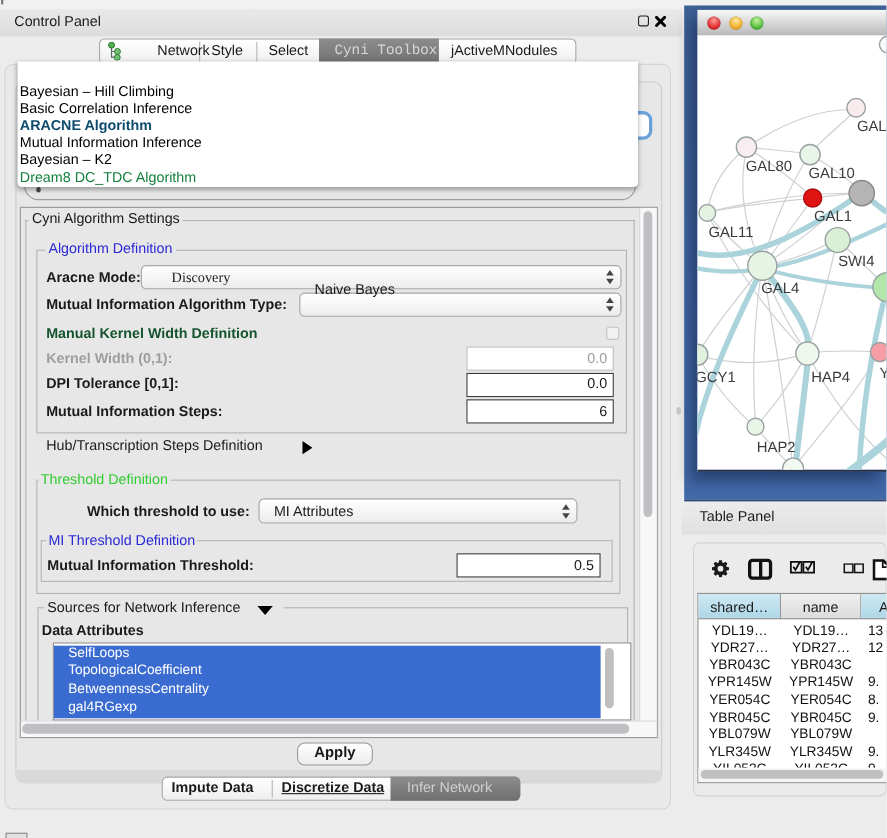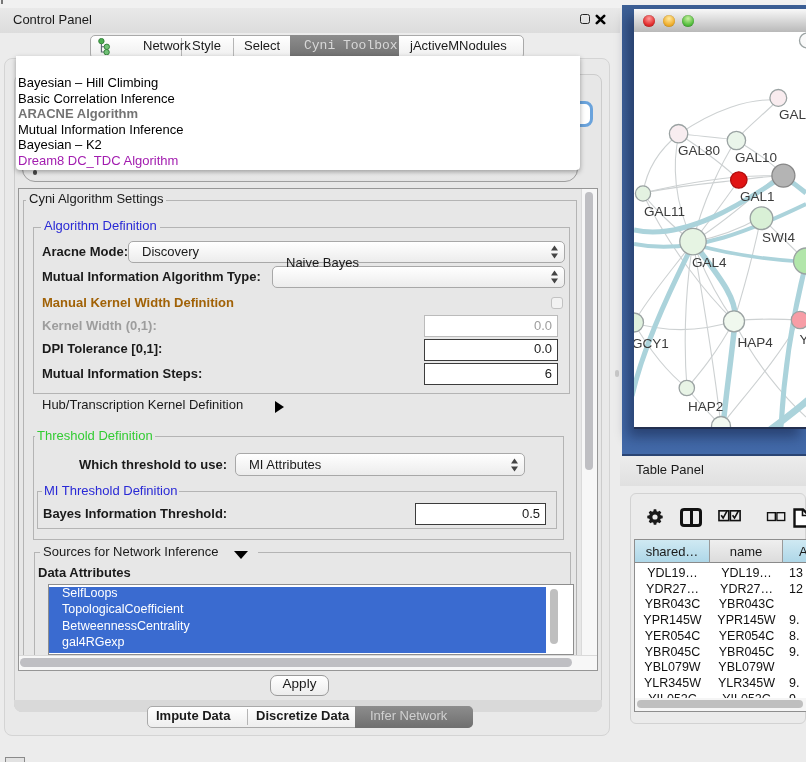--- a/index.html
+++ b/index.html
@@ -57,104 +57,104 @@
   <div class="abs" style="left:20px;top:658px;width:552px;height:9px;background:#bfbfc3;border-radius:4.5px;"></div>
 
   <div class="abs" style="left:23px;top:200px;width:554px;height:455px;border:1px solid #b4b4b4;border-bottom:none;box-sizing:border-box;"></div>
   <div class="abs" style="left:26px;top:193px;background:#e7e7e7;padding:0 3px;">Cyni Algorithm Settings</div>
 
   <div class="abs" style="left:33px;top:227px;width:537px;height:167px;border:1px solid #b4b4b4;box-sizing:border-box;"></div>
   <div class="abs" style="left:41px;top:220px;background:#e7e7e7;padding:0 3px;color:#2929d6;">Algorithm Definition</div>
 
   <div class="abs b" style="left:42px;top:246px;">Aracne Mode:</div>
   <div class="abs combo" style="left:128px;top:241px;width:437px;height:22px;"></div>
-  <div class="abs" style="left:142px;top:246px;">Discovery</div>
+  <div class="abs" style="left:156px;top:246px;font-family:Liberation Serif, serif;">Discovery</div>
   <svg class="arr" style="left:550px;top:245px;" viewBox="0 0 9 14">
       <path d="M4.5 0.5 L8 5.5 L1 5.5 Z" fill="#444"></path>
       <path d="M4.5 13.5 L8 8.5 L1 8.5 Z" fill="#444"></path>
     </svg>
 
   <div class="abs b" style="left:42px;top:271px;">Mutual Information Algorithm Type:</div>
   <div class="abs combo" style="left:272px;top:266px;width:293px;height:22px;"></div>
   <div class="abs" style="left:286px;top:257px;">Naive Bayes</div>
   <svg class="arr" style="left:550px;top:270px;" viewBox="0 0 9 14">
       <path d="M4.5 0.5 L8 5.5 L1 5.5 Z" fill="#444"></path>
       <path d="M4.5 13.5 L8 8.5 L1 8.5 Z" fill="#444"></path>
     </svg>
 
-  <div class="abs b" style="left:42px;top:297px;color:#a16207;">Manual Kernel Width Definition</div>
+  <div class="abs b" style="left:42px;top:297px;color:#14532d;">Manual Kernel Width Definition</div>
   <div class="abs" style="left:551px;top:297px;width:12px;height:12px;background:#f2f2f2;border:1px solid #c2c2c2;border-radius:3px;box-sizing:border-box;"></div>
 
   <div class="abs b" style="left:42px;top:320px;color:#9d9d9d;">Kernel Width (0,1):</div>
   <div class="abs" style="left:424px;top:315px;width:134px;height:22px;background:#fff;border:1px solid #bbb;box-sizing:border-box;"></div>
   <div class="abs" style="left:424px;top:320px;width:128px;text-align:right;color:#9d9d9d;">0.0</div>
 
   <div class="abs b" style="left:42px;top:343px;text-align:center;">DPI Tolerance [0,1]:</div>
   <div class="abs" style="left:424px;top:339px;width:134px;height:22px;background:#fff;border:1px solid #3c3c3c;box-sizing:border-box;"></div>
   <div class="abs" style="left:424px;top:343px;width:128px;text-align:right;">0.0</div>
 
   <div class="abs b" style="left:42px;top:368px;">Mutual Information Steps:</div>
   <div class="abs" style="left:424px;top:363px;width:134px;height:22px;background:#fff;border:1px solid #3c3c3c;box-sizing:border-box;"></div>
   <div class="abs" style="left:424px;top:368px;width:128px;text-align:right;">6</div>
 
-  <div class="abs" style="left:42px;top:399px;">Hub/Transcription Kernel Definition</div>
+  <div class="abs" style="left:42px;top:399px;">Hub/Transcription Steps Definition</div>
   <svg class="abs" style="left:273px;top:400px;" width="13" height="14" viewBox="0 0 13 14">
       <path d="M2 1 L11 7 L2 13 Z" fill="#000"></path>
     </svg>
 
   <div class="abs" style="left:33px;top:436px;width:531px;height:104px;border:1px solid #b4b4b4;box-sizing:border-box;"></div>
   <div class="abs" style="left:35px;top:430px;background:#e7e7e7;padding:0 2px;color:#33cc33;">Threshold Definition</div>
 
   <div class="abs b" style="left:79px;top:459px;">Which threshold to use:</div>
   <div class="abs combo" style="left:235px;top:453px;width:290px;height:23px;"></div>
   <div class="abs" style="left:249px;top:459px;">MI Attributes</div>
   <svg class="arr" style="left:510px;top:458px;" viewBox="0 0 9 14">
       <path d="M4.5 0.5 L8 5.5 L1 5.5 Z" fill="#444"></path>
       <path d="M4.5 13.5 L8 8.5 L1 8.5 Z" fill="#444"></path>
     </svg>
 
   <div class="abs" style="left:37px;top:491px;width:520px;height:38px;border:1px solid #b4b4b4;box-sizing:border-box;"></div>
   <div class="abs" style="left:42px;top:485px;background:#e7e7e7;padding:0 2px;color:#2929d6;">MI Threshold Definition</div>
 
-  <div class="abs b" style="left:43px;top:508px;">Bayes Information Threshold:</div>
+  <div class="abs b" style="left:43px;top:508px;">Mutual Information Threshold:</div>
   <div class="abs" style="left:415px;top:503px;width:131px;height:22px;background:#fff;border:1px solid #3c3c3c;box-sizing:border-box;"></div>
   <div class="abs" style="left:415px;top:508px;width:125px;text-align:right;">0.5</div>
 
   <div class="abs" style="left:34px;top:552px;width:537px;height:103px;border:1px solid #b4b4b4;border-bottom:none;box-sizing:border-box;"></div>
   <div class="abs" style="left:40px;top:546px;background:#e7e7e7;padding:0 3px;width:212px;">Sources for Network Inference</div>
   <svg class="abs" style="left:233px;top:550px;" width="16" height="10" viewBox="0 0 16 10">
       <path d="M1 1 L15 1 L8 9 Z" fill="#000"></path>
     </svg>
 
   <div class="abs b" style="left:38px;top:567px;">Data Attributes</div>
 
   <div class="abs" style="left:48px;top:584px;width:526px;height:71px;background:#fff;border:1px solid #8e8e8e;box-sizing:border-box;"></div>
   <div class="abs" style="left:49px;top:587px;width:497px;height:66px;background:#3a6bd0;"></div>
   <div class="abs" style="left:62px;top:588px;color:#fff;font-size:12.5px;">SelfLoops</div>
   <div class="abs" style="left:62px;top:604px;color:#fff;font-size:12.5px;">TopologicalCoefficient</div>
   <div class="abs" style="left:62px;top:621px;color:#fff;font-size:12.5px;">BetweennessCentrality</div>
   <div class="abs" style="left:62px;top:637px;color:#fff;font-size:12.5px;">gal4RGexp</div>
   <div class="abs" style="left:550px;top:589px;width:8px;height:55px;background:#bfbfbf;border-radius:4px;"></div>
 
-  <div class="abs" style="left:270px;top:675px;width:59px;height:21px;background:linear-gradient(#ffffff,#ececec);border:1px solid #9a9a9a;border-radius:7px;box-sizing:border-box;text-align:center;"><span style="position:relative;top:2px;font-size:13.5px;">Apply</span></div>
+  <div class="abs" style="left:270px;top:675px;width:69px;height:21px;background:linear-gradient(#ffffff,#ececec);border:1px solid #9a9a9a;border-radius:7px;box-sizing:border-box;text-align:center;font-weight:bold;"><span style="position:relative;top:2px;font-size:13.5px;">Apply</span></div>
 
   <div class="abs" style="left:147px;top:706px;width:326px;height:22px;background:linear-gradient(#ffffff,#eeeeee);border:1px solid #a9a9a9;border-radius:5px;box-sizing:border-box;"></div>
   <div class="abs" style="left:247px;top:709px;width:1px;height:16px;background:#b5b5b5;"></div>
   <div class="abs" style="left:355px;top:706px;width:118px;height:22px;background:linear-gradient(#8d8d8d,#6f6f6f);border-radius:0 5px 5px 0;box-sizing:border-box;"></div>
   <div class="abs b" style="left:156px;top:710px;">Impute Data</div>
-  <div class="abs b" style="left:256px;top:710px;">Discretize Data</div>
+  <div class="abs b" style="left:256px;top:710px;text-decoration:underline;">Discretize Data</div>
   <div class="abs" style="left:370px;top:710px;color:#d0d0d0;">Infer Network</div>
 
   <div class="abs" style="left:16px;top:56px;width:564px;height:114px;background:#fff;border-radius:0 0 4px 4px;box-shadow:0 2px 5px rgba(0,0,0,0.35);"></div>
   <div class="abs" style="left:18px;top:77px;color:#000;">Bayesian – Hill Climbing</div>
   <div class="abs" style="left:18px;top:92.6px;color:#000;">Basic Correlation Inference</div>
-  <div class="abs b" style="left:18px;top:108.2px;color:#737373;">ARACNE Algorithm</div>
+  <div class="abs b" style="left:18px;top:108.2px;color:#0c4a6e;">ARACNE Algorithm</div>
   <div class="abs" style="left:18px;top:123.8px;color:#000;">Mutual Information Inference</div>
   <div class="abs" style="left:18px;top:139.4px;color:#000;">Bayesian – K2</div>
-  <div class="abs" style="left:18px;top:155px;color:#a21caf;">Dream8 DC_TDC Algorithm</div>
+  <div class="abs" style="left:18px;top:155px;color:#15803d;">Dream8 DC_TDC Algorithm</div>
 
   <div class="abs" style="left:5px;top:757px;width:20px;height:10px;background:#e2e2e2;border:1.5px solid #8a8a8a;box-sizing:border-box;"></div>
 
   <div class="abs" style="left:615px;top:370px;width:4px;height:7px;background:#c9c9c9;border-radius:2px;"></div>
 
   <div class="abs" style="left:622px;top:5px;width:184px;height:451px;background:linear-gradient(#3d6096,#4269a8);border-bottom:2px solid #2a4473;box-sizing:border-box;"></div>
 
   <div class="abs" style="left:634px;top:9px;width:172px;height:420px;box-shadow:-6px 8px 12px rgba(10,20,50,0.45);"></div>
   <div class="abs" style="left:634px;top:9px;width:172px;height:23px;background:linear-gradient(#f8f8f8,#b9b9b9);border-bottom:1px solid #8a8a8a;"></div>
   <div class="abs" style="left:643px;top:15px;width:12px;height:12px;border-radius:6px;background:radial-gradient(circle at 50% 30%,#ff9a9a,#e33030 60%,#b01010);box-shadow:inset 0 0 1px rgba(120,40,40,.8);"></div>

